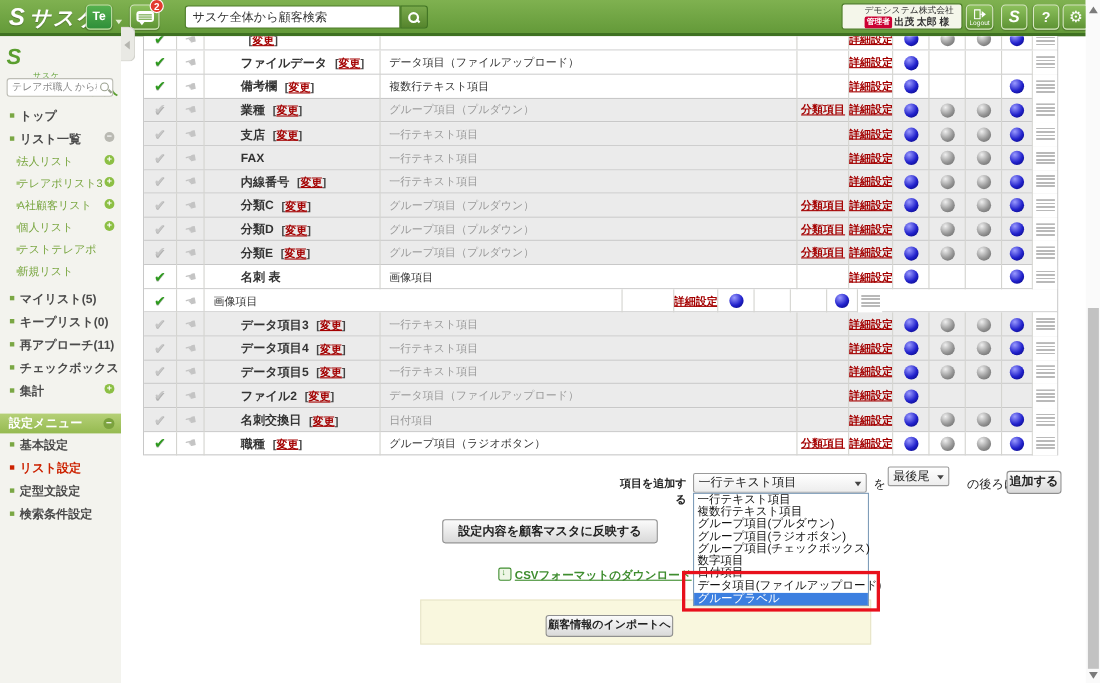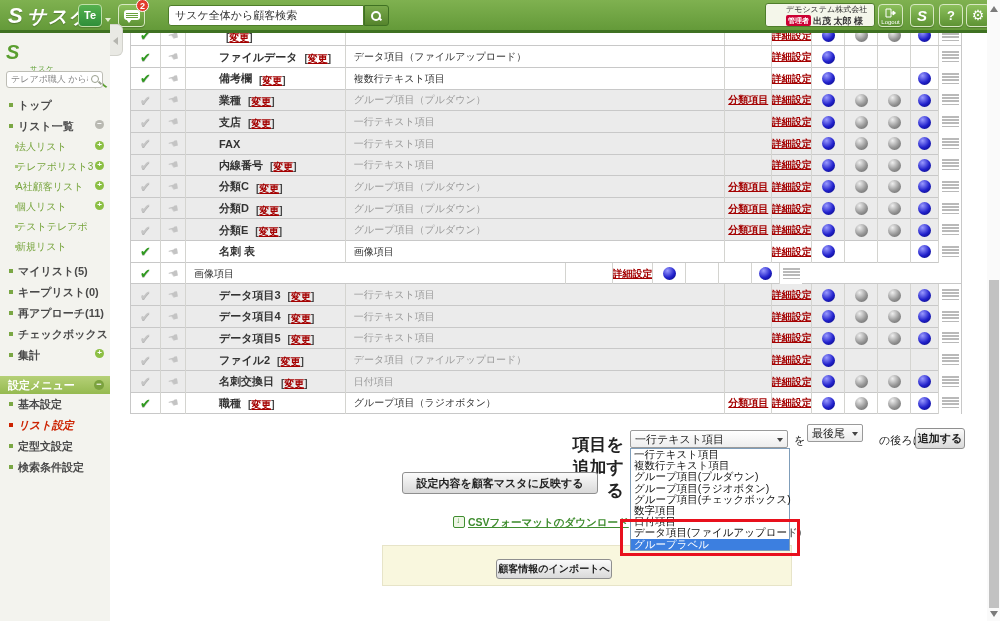--- a/index.html
+++ b/index.html
@@ -72,21 +72,21 @@
   .m-item.sub .bullet { left:15px; width:3px; height:3px; background:#a9c77e;}
   .m-item.gap-before { margin-top:4px; }
   .m-item .rt { position:absolute; right:6px; top:4px; width:9px; height:9px; border-radius:50%;
     color:#fff; font-size:8px; line-height:8px; text-align:center; font-weight:bold;}
   .rt.plus { background:#8cbf44; }
   .rt.minus { background:#b9b9b2; }
   .settings-bar { position:relative; margin-top:10px; height:18px; background:linear-gradient(#b5d077,#95ba50);
     color:#fff; font-size:11px; font-weight:bold; line-height:18px; padding-left:8px; }
   .settings-bar .rt { position:absolute; right:6px; top:4px; width:10px; height:10px; border-radius:50%;
     background:#7ba23e; color:#fff; font-size:9px; line-height:9px; text-align:center; font-weight:bold;}
-  .m-item.active { color:#cc2200;font-style:italic; }
+  .m-item.active { color:#cc2200; }
   .m-item.active .bullet { background:#cc2200; }
 
   
   .table { position:absolute; left:130px; top:33px; width:832px; border-left:1px solid #c8c8c8; border-right:1px solid #c8c8c8;}
   .trow { display:flex; height:21.65px; border-bottom:1px solid #c8c8c8; background:#fff; }
   .trow.inactive { background:#ebebeb; }
   .trow.partial { height:13.3px; overflow:hidden; }
   .trow.partial .cell { margin-top:-8.3px; }
   .cell { height:21.65px; display:flex; align-items:center; border-right:1px solid #d4d4d0; overflow:hidden;}
   .cell:last-child { border-right:none; }
@@ -106,21 +106,21 @@
   .fname { font-size:11px; font-weight:bold; color:#333; white-space:nowrap;margin-left:25px;}
   .rlink { font-size:10px; font-weight:bold; color:#a40000; text-decoration:underline; cursor:pointer; white-space:nowrap;}
   .br { font-size:10px; color:#444; font-weight:bold;}
   .dot { width:13px; height:13px; border-radius:50%; }
   .dot.blue { background:radial-gradient(circle at 35% 28%, #9a9aff 0%, #2222cc 55%, #000070 100%); }
   .dot.gray { background:radial-gradient(circle at 35% 28%, #efefef 0%, #979797 55%, #5e5e5e 100%); }
   .bars { width:17px; height:12px;
     background:repeating-linear-gradient(#b9b9b9 0 1.6px, transparent 1.6px 3.2px); }
 
   
-  .ctl-label { position:absolute; left:560px; top:433px; width:64px; text-align:right; font-size:17px; font-weight:bold; color:#222;}
+  .ctl-label { position:absolute; left:560px; top:433px; width:64px; text-align:right; font-size:10px; font-weight:bold; color:#222;}
   .sel { position:absolute; height:18px; background:linear-gradient(#fff,#ededed); border:1px solid #9a9a9a;
     border-radius:2px; font-size:11px; color:#222; padding:0 14px 0 4px; line-height:16px; cursor:pointer; white-space:nowrap;}
   .sel::after { content:""; position:absolute; right:4px; top:7px; width:0; height:0;
     border-left:3.5px solid transparent; border-right:3.5px solid transparent; border-top:4px solid #444;}
   .sel-type { left:630px; top:430px; width:158px; }
   .sel-pos  { left:807px; top:424px; width:56px; }
   .particle { position:absolute; top:433px; font-size:11px; color:#222; }
   .p-wo { left:794px; }
   .p-after { left:879px; }
   .add-btn { position:absolute; left:915px; top:428px; width:50px; height:21px;

